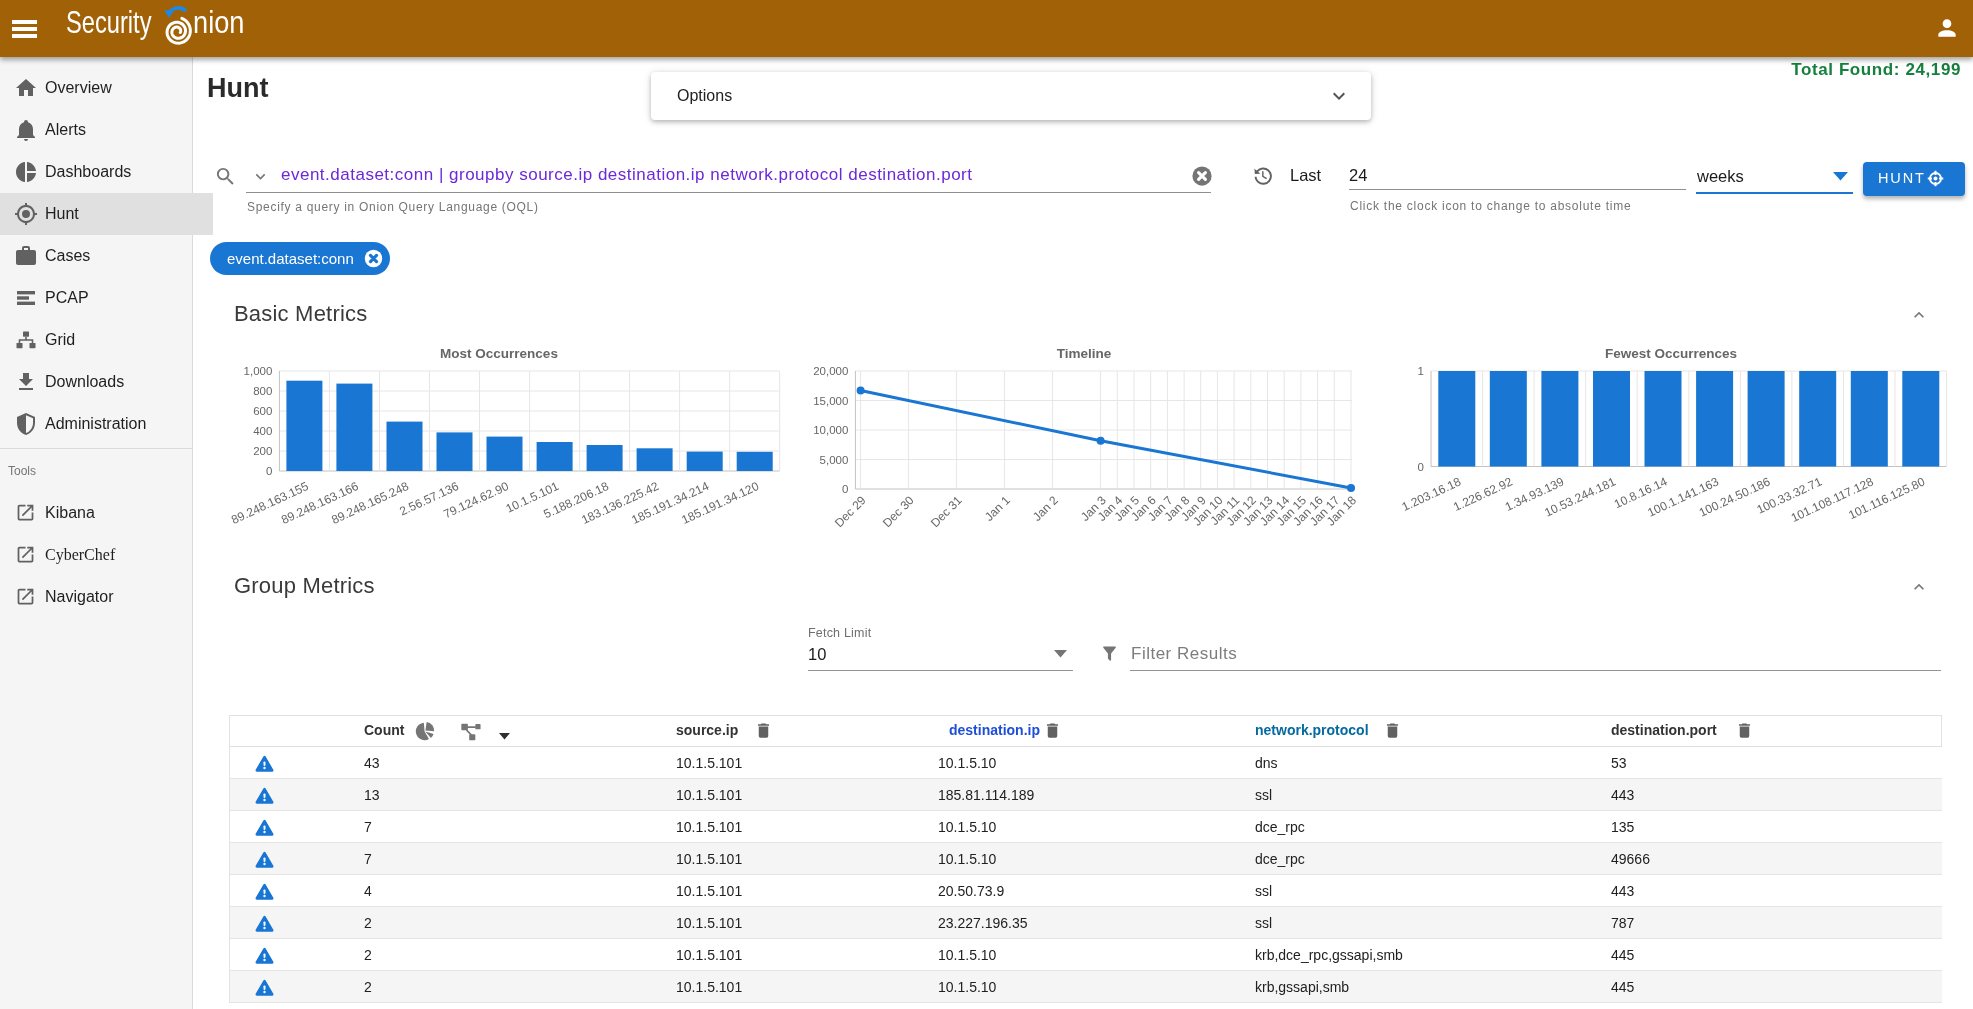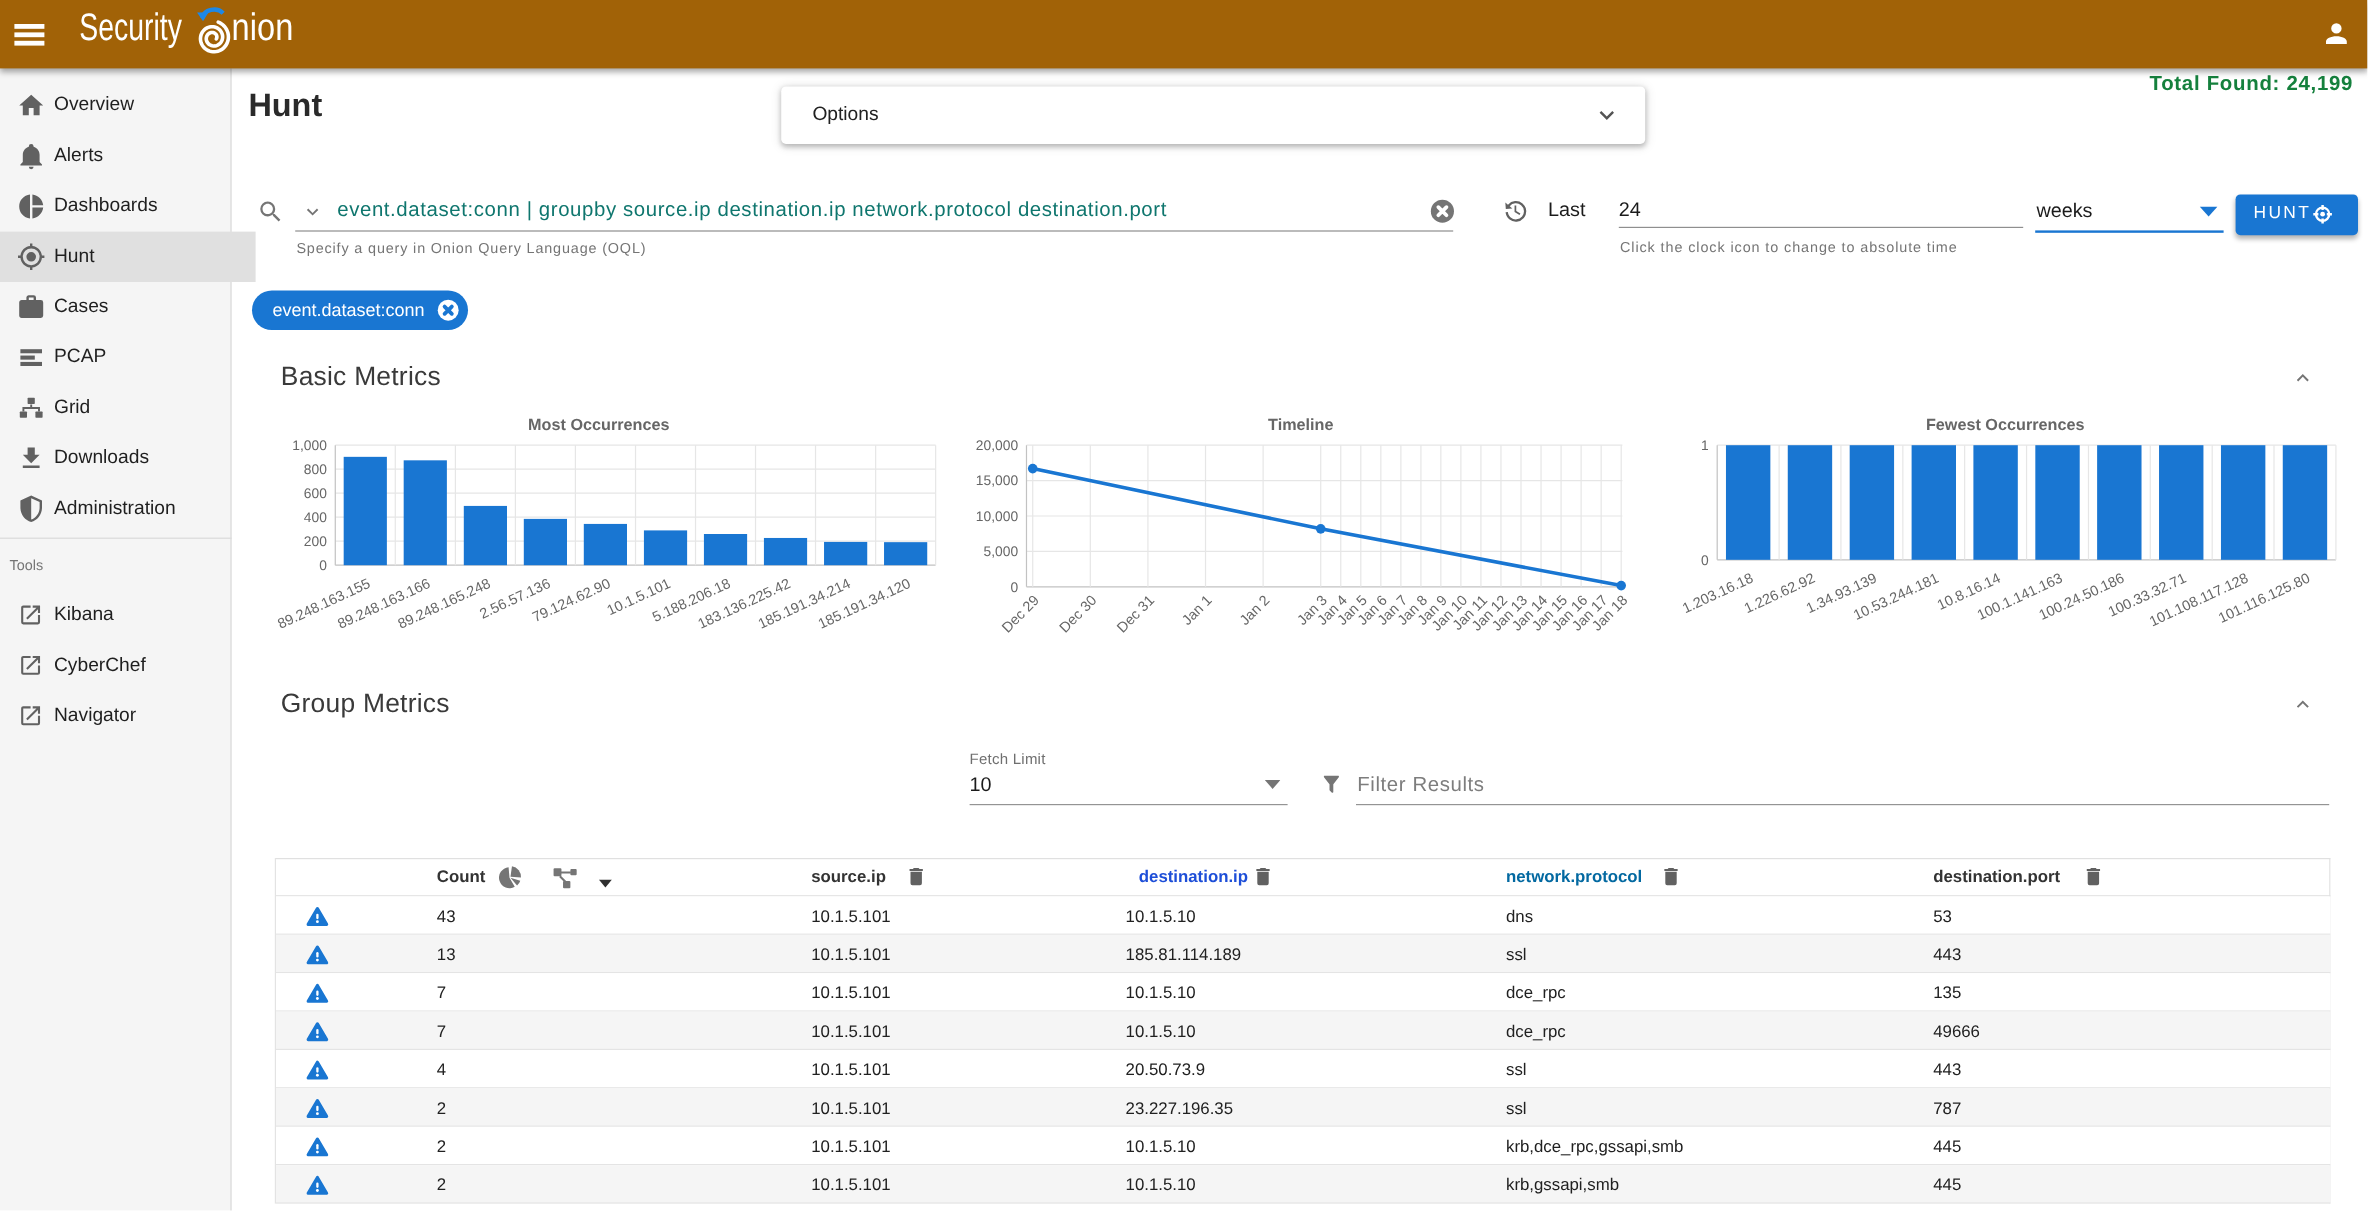--- a/index.html
+++ b/index.html
@@ -104,21 +104,21 @@
         <div class="lbl">Administration</div>
       </div>
       <div class="abs" style="left:0;top:391px;width:193px;height:1px;background:#dadada;"></div>
       <div class="abs" style="left:8px;top:407px;font-size:12px;color:#757575;">Tools</div>
       <div class="sbitem" style="top:435px;">
         <svg class="abs" style="left:15px;top:10px;" width="21" height="21" viewBox="0 0 24 24">
           <path fill="#616161" d="M14,3V5H17.59L7.76,14.83L9.17,16.24L19,6.41V10H21V3M19,19H5V5H12V3H5C3.89,3 3,3.9 3,5V19A2,2 0 0,0 5,21H19A2,2 0 0,0 21,19V12H19V19Z"></path>
         </svg>
         <div class="lbl">Kibana</div>
       </div>
-      <div class="sbitem" style="top:477px;">
+      <div class="sbitem" style="top:477px;font-family:Liberation Serif, serif;">
         <svg class="abs" style="left:15px;top:10px;" width="21" height="21" viewBox="0 0 24 24">
           <path fill="#616161" d="M14,3V5H17.59L7.76,14.83L9.17,16.24L19,6.41V10H21V3M19,19H5V5H12V3H5C3.89,3 3,3.9 3,5V19A2,2 0 0,0 5,21H19A2,2 0 0,0 21,19V12H19V19Z"></path>
         </svg>
         <div class="lbl">CyberChef</div>
       </div>
       <div class="sbitem" style="top:519px;">
         <svg class="abs" style="left:15px;top:10px;" width="21" height="21" viewBox="0 0 24 24">
           <path fill="#616161" d="M14,3V5H17.59L7.76,14.83L9.17,16.24L19,6.41V10H21V3M19,19H5V5H12V3H5C3.89,3 3,3.9 3,5V19A2,2 0 0,0 5,21H19A2,2 0 0,0 21,19V12H19V19Z"></path>
         </svg>
         <div class="lbl">Navigator</div>
@@ -130,21 +130,21 @@
     <svg class="abs" style="left:1327px;top:84px;" width="24" height="24" viewBox="0 0 24 24">
       <path fill="#545454" d="M7.41,8.58L12,13.17L16.59,8.58L18,10L12,16L6,10L7.41,8.58Z"></path>
     </svg>
     <div class="abs" style="right:12px;top:60px;font-size:17px;letter-spacing:.6px;font-weight:bold;color:#15803d;">Total Found: 24,199</div>
     <svg class="abs" style="left:214px;top:165px;" width="23" height="23" viewBox="0 0 24 24">
       <path fill="#757575" d="M9.5,3A6.5,6.5 0 0,1 16,9.5C16,11.11 15.41,12.59 14.44,13.73L14.71,14H15.5L20.5,19L19,20.5L14,15.5V14.71L13.73,14.44C12.59,15.41 11.11,16 9.5,16A6.5,6.5 0 0,1 3,9.5A6.5,6.5 0 0,1 9.5,3M9.5,5C7,5 5,7 5,9.5C5,12 7,14 9.5,14C12,14 14,12 14,9.5C14,7 12,5 9.5,5Z"></path>
     </svg>
     <svg class="abs" style="left:251px;top:167px;" width="19" height="19" viewBox="0 0 24 24">
       <path fill="#757575" d="M7.41,8.58L12,13.17L16.59,8.58L18,10L12,16L6,10L7.41,8.58Z"></path>
     </svg>
-    <div class="abs" style="left:281px;top:165px;font-size:17px;letter-spacing:.5px;color:#0f766e;white-space:nowrap;">event.dataset:conn | groupby source.ip destination.ip network.protocol destination.port</div>
+    <div class="abs" style="left:281px;top:165px;font-size:17px;letter-spacing:.5px;color:#6d28d9;white-space:nowrap;">event.dataset:conn | groupby source.ip destination.ip network.protocol destination.port</div>
     <div class="abs" style="left:246px;top:192px;width:965px;height:1px;background:#8f8f8f;"></div>
     <div class="abs t12" style="left:247px;top:199px;letter-spacing:.7px;">Specify a query in Onion Query Language (OQL)</div>
     <svg class="abs" style="left:1191px;top:165px;" width="22" height="22" viewBox="0 0 24 24">
       <circle cx="12" cy="12" r="10.5" fill="#757575"></circle>
       <path d="M8.3,8.3L15.7,15.7M15.7,8.3L8.3,15.7" stroke="#fff" stroke-width="3.4" stroke-linecap="round"></path>
     </svg>
     <svg class="abs" style="left:1251px;top:164px;" width="23" height="23" viewBox="0 0 24 24">
       <path fill="#616161" transform="rotate(40 12 12)" d="M13,3A9,9 0 0,0 4,12H1L4.96,16.03L9,12H6A7,7 0 0,1 13,5A7,7 0 0,1 20,12A7,7 0 0,1 13,19C11.07,19 9.32,18.21 8.06,16.94L6.64,18.36C8.27,20 10.5,21 13,21A9,9 0 0,0 22,12A9,9 0 0,0 13,3Z"></path>
       <path fill="#616161" d="M13.1,7.6H11.6V13.2L15.9,15.8L16.7,14.5L13.1,12.4V7.6Z"></path>
     </svg>

